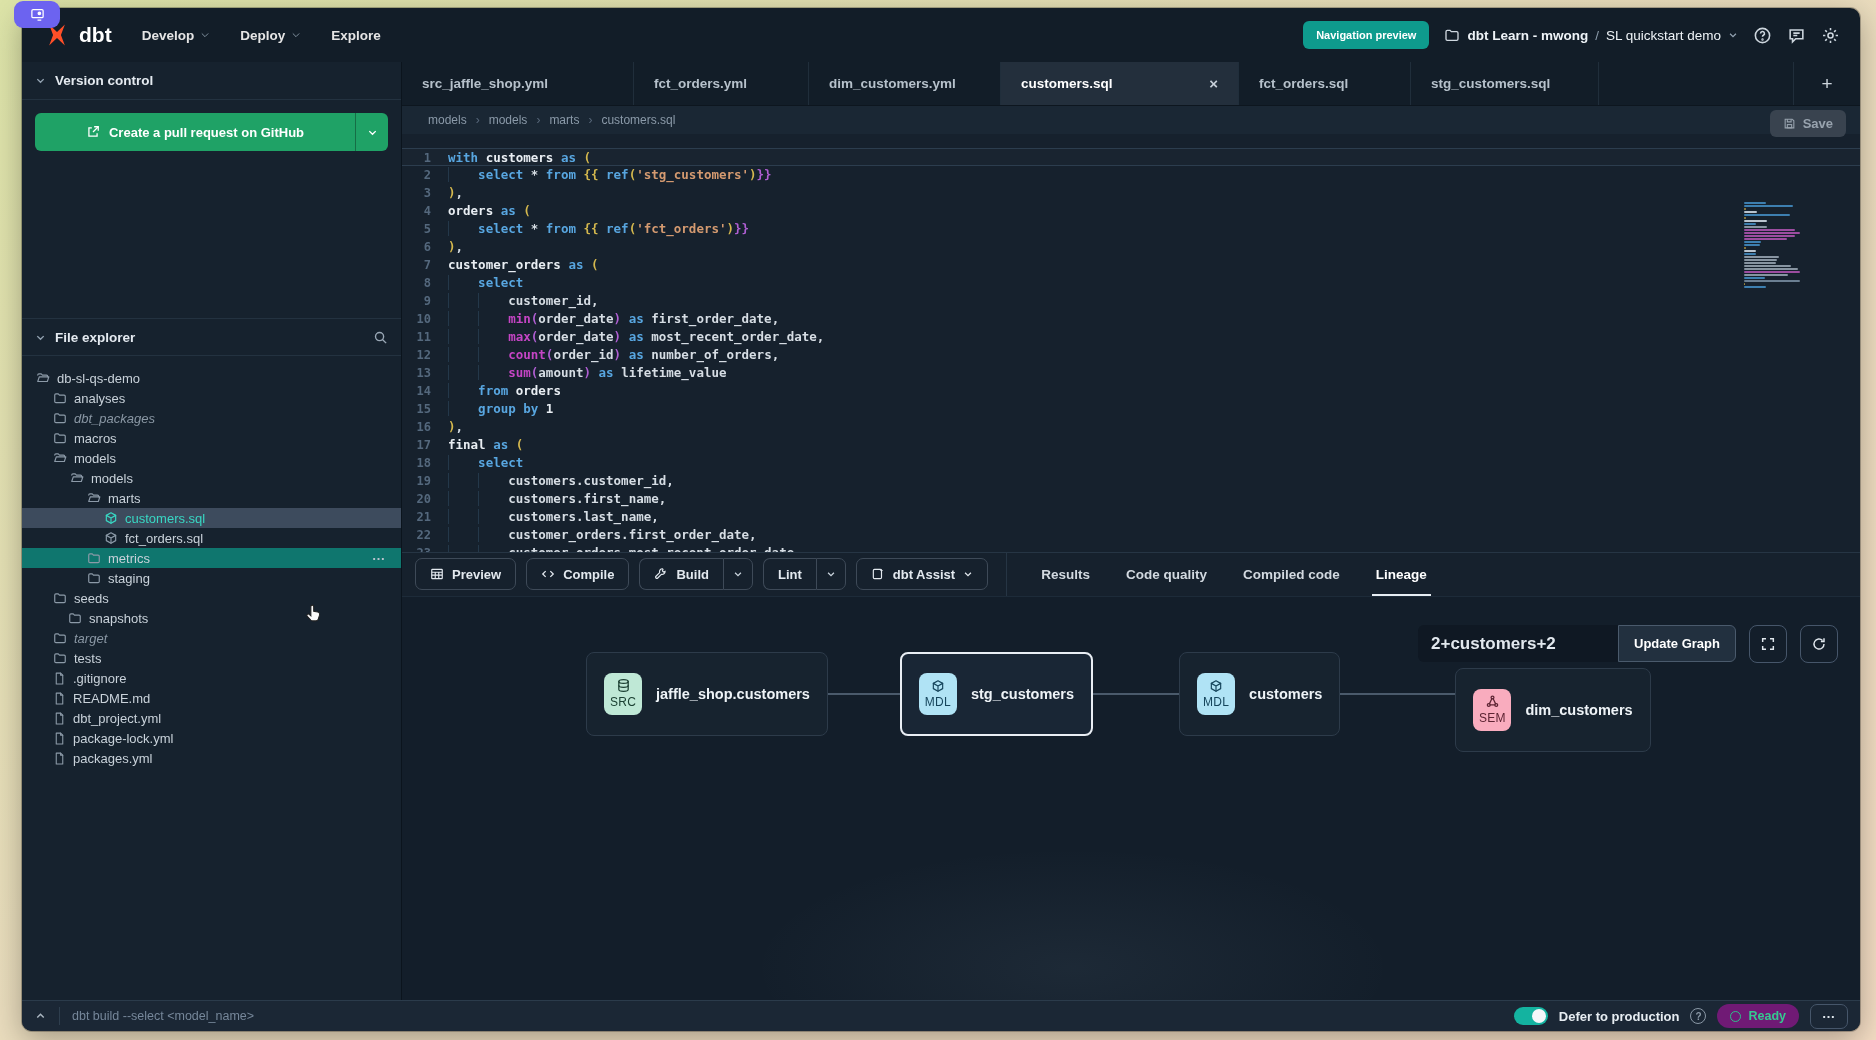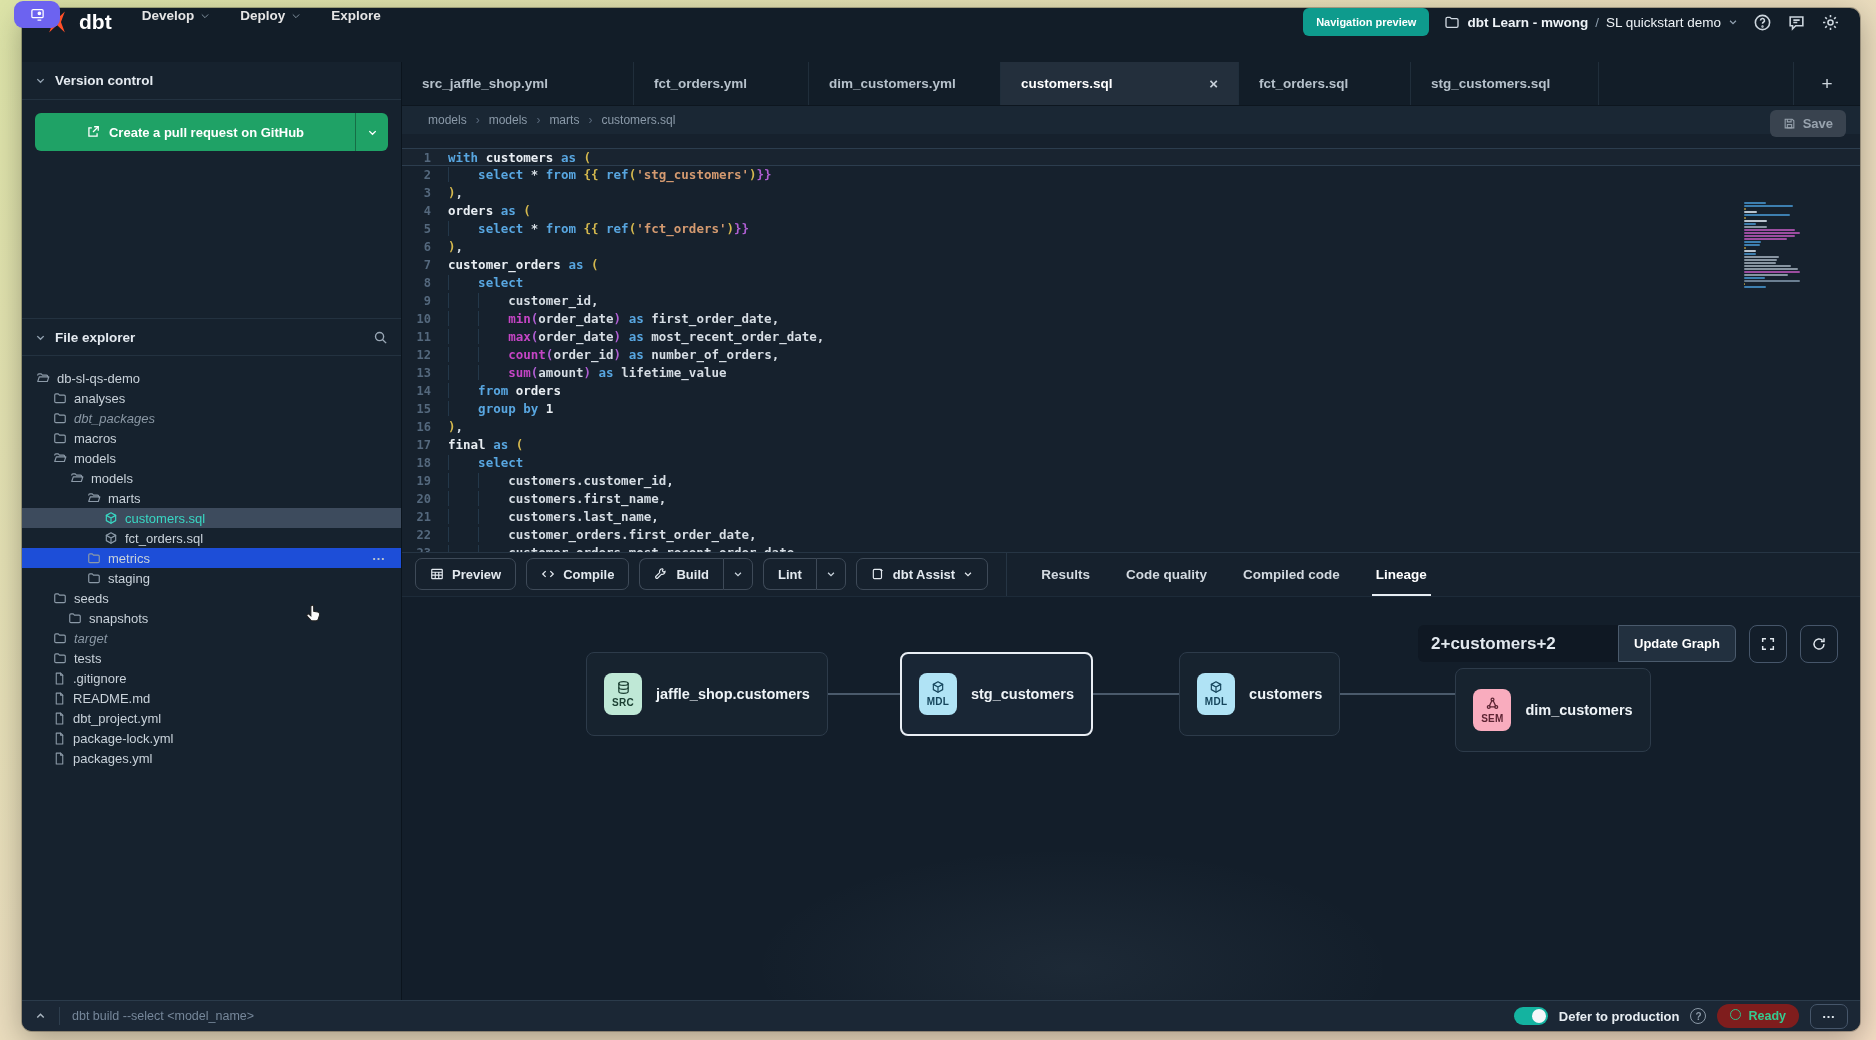--- a/index.html
+++ b/index.html
@@ -4,21 +4,21 @@
 <style>
   *{box-sizing:border-box;margin:0;padding:0}
   html,body{width:1876px;height:1040px;overflow:hidden}
   body{font-family:"Liberation Sans",sans-serif;position:relative}
   .frame{position:absolute;inset:0;background:linear-gradient(150deg,#dce3a7 0%,#e9dcbd 48%,#f3dcc3 100%)}
   .share-badge{position:absolute;left:14px;top:1px;width:46px;height:27px;background:#6c63f0;border-radius:9px;display:flex;align-items:center;justify-content:center;z-index:50;color:#fff}
   .window{position:absolute;left:22px;top:8px;right:16px;bottom:9px;background:#121d28;border-radius:10px;overflow:hidden;display:flex;flex-direction:column;color:#dbe2e9;font-size:13px;box-shadow:0 0 0 1px rgba(0,0,0,.25),0 8px 30px rgba(0,0,0,.3)}
   .ic{display:inline-flex;align-items:center;justify-content:center;flex:none}
   .ic svg{display:block}
   
-  .topnav{height:54px;flex:none;display:flex;align-items:flex-start;padding:0 20px;gap:30px}
+  .topnav{height:54px;flex:none;display:flex;align-items:center;padding:0 20px;gap:30px}
   .brand{display:flex;align-items:center;gap:7px;font-size:21px;font-weight:bold;color:#fff}
   .nav-menus{display:flex;gap:30px}
   .nav-menu{display:flex;align-items:center;gap:6px;font-weight:bold;color:#e5e5e5;font-size:13.5px;cursor:default}
   .nav-menu .chev{color:#93a3b2}
   .topnav-right{margin-left:auto;display:flex;align-items:center;gap:15px}
   .nav-preview{background:#0e9b8d;color:#fff;font-weight:bold;font-size:11px;border:none;border-radius:6px;padding:8px 13px;font-family:inherit}
   .proj-crumb{display:flex;align-items:center;gap:7px;color:#eef3f7;font-size:13.5px}
   .proj-crumb .acct{font-weight:bold}
   .proj-crumb .sl{color:#8c9cab}
   .top-icon{color:#ccd5dd}
@@ -35,21 +35,21 @@
   .pr-main{flex:1;background:#1fa266;border:none;border-radius:6px 0 0 6px;color:#fff;font-weight:bold;font-size:13px;display:flex;align-items:center;justify-content:center;gap:9px;font-family:inherit}
   .pr-caret{width:33px;background:#1fa266;border:none;border-left:1px solid rgba(10,46,30,.45);border-radius:0 6px 6px 0;color:#fff;display:flex;align-items:center;justify-content:center}
   .vc-space{height:167px;flex:none}
   .search-ic{margin-left:auto;color:#9aa8b6}
   .tree{flex:1;padding-top:12px;overflow:hidden;position:relative}
   .trow{height:20px;display:flex;align-items:center;gap:7px;color:#c9d2da;font-size:13px;padding-right:4px}
   .trow .ti{color:#8c9aa8}
   .trow.muted{color:#8a97a4;font-style:italic}
   .trow.sel{background:#3d4b5d;color:#38d8c4}
   .trow.sel .ti{color:#38d8c4}
-  .trow.hov{background:#1d4ed8}
+  .trow.hov{background:#0f766e}
   .trow .dots{margin-left:auto;padding-right:10px;color:#b9c3cd;font-weight:bold;letter-spacing:2px;font-size:13px}
   .cursor{position:absolute;left:281px;top:540px;z-index:40}
   
   .main{flex:1;display:flex;flex-direction:column;min-width:0;position:relative;background:#16212d}
   .tabbar{height:44px;flex:none;display:flex;background:#121d28;border-bottom:1px solid #0d161f}
   .tab{border-right:1px solid #202e3b;display:flex;align-items:center;padding:0 20px;color:#b6c1cb;font-weight:600;font-size:13.5px}
   .tab:nth-child(1){width:232px}.tab:nth-child(2){width:175px}.tab:nth-child(3){width:192px}
   .tab:nth-child(4){width:238px}.tab:nth-child(5){width:172px}.tab:nth-child(6){width:188px}
   .tab.active{background:#232f3c;color:#fff;justify-content:space-between}
   .tab .x{color:#c6cfd8;font-size:15px;margin-left:14px}
@@ -85,37 +85,37 @@
   .lin-filter{display:flex;height:37px}
   .lin-input{width:200px;background:#0f1823;border:none;color:#e2e8ee;font-size:17px;font-weight:600;padding:0 13px;border-radius:6px 0 0 6px;font-family:inherit}
   .lin-update{background:#22303f;border:1px solid #4a5a6c;border-radius:0 6px 6px 0;color:#fff;font-weight:bold;font-size:13px;padding:0 15px;font-family:inherit}
   .lin-sq{width:38px;height:38px;border:1px solid #46566a;border-radius:8px;background:transparent;color:#dfe6ec;display:flex;align-items:center;justify-content:center}
   .lin-canvas{position:absolute;left:0;right:0;top:55px;display:flex;align-items:flex-start;padding-left:184px}
   .lnode{height:84px;background:#17232f;border:1.5px solid #2d3b4a;border-radius:8px;display:flex;align-items:center;gap:14px;padding:0 17px;flex:none}
   .lnode.sel{border:2px solid #e9eef4;background:#192635}
   .lnode:last-child{margin-top:16px}
   .lnode .nlabel{font-size:14.5px;font-weight:bold;color:#eef3f7;white-space:nowrap}
   .badge{width:38px;height:42px;border-radius:8px;display:flex;flex-direction:column;align-items:center;justify-content:center;gap:2px;flex:none}
-  .badge span{font-size:10px;font-weight:bold;letter-spacing:.3px}
+  .badge span{font-size:12px;font-weight:normal;letter-spacing:.3px}
   .badge.src{background:#bfe8d6;color:#1c4033}
   .badge.mdl{background:#b0e3f5;color:#15455c}
   .badge.sem{background:#f9acbe;color:#5d2433}
   .ledge{height:2px;background:#4a5a6b;margin-top:41px;flex:none}
   
   .statusbar{height:31px;flex:none;background:#1b2735;border-top:1px solid #2b3b4b;display:flex;align-items:center;padding:0 12px;gap:12px}
   .collapse{color:#aab6c1;background:none;border:none;display:flex}
   .sb-div{width:1px;height:18px;background:#2e3e4e}
   .cmd{flex:0 1 520px;background:transparent;border:none;outline:none;color:#c6d0da;font-size:12.5px;font-family:inherit}
   .cmd::placeholder{color:#76879a}
   .sb-right{margin-left:auto;display:flex;align-items:center;gap:11px}
   .toggle{width:34px;height:18px;border-radius:9px;background:#14b3a0;position:relative}
   .toggle .knob{position:absolute;right:2px;top:2px;width:14px;height:14px;border-radius:50%;background:#f4f7f9}
   .defer-label{color:#e6ecf1;font-weight:bold;font-size:13px}
   .qmark{width:16px;height:16px;border:1.3px solid #8a98a6;border-radius:50%;color:#8a98a6;font-size:10px;font-weight:bold;display:inline-flex;align-items:center;justify-content:center}
-  .ready{background:#7f1d1d;border-radius:13px;padding:5px 13px;display:flex;align-items:flex-start;gap:7px;color:#35ca90;font-weight:bold;font-size:12.5px}
+  .ready{background:#701a75;border-radius:13px;padding:5px 13px;display:flex;align-items:center;gap:7px;color:#35ca90;font-weight:bold;font-size:12.5px}
   .ready-dot{width:11px;height:11px;border:1.5px solid #2fbf8a;border-radius:50%}
   .more-btn{width:38px;height:25px;border:1px solid #46566a;border-radius:7px;background:transparent;color:#dfe6ec;font-weight:bold;display:flex;align-items:center;justify-content:center;letter-spacing:1px;font-size:13px}
 </style>
 </head>
 <body>
 
 <div class="frame">
   <div class="share-badge">
     <span class="ic">
         <svg width="15" height="15" viewBox="0 0 24 24" fill="none" stroke="currentColor" stroke-width="2">

